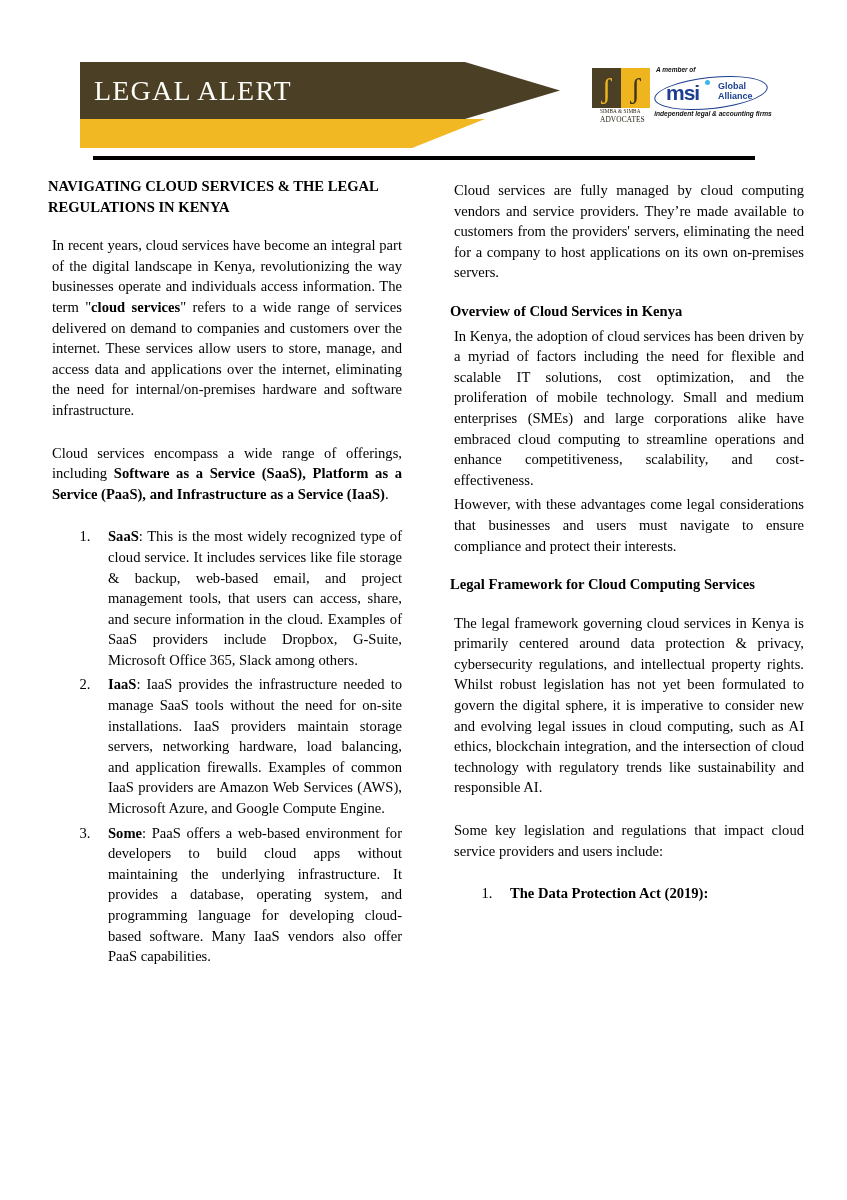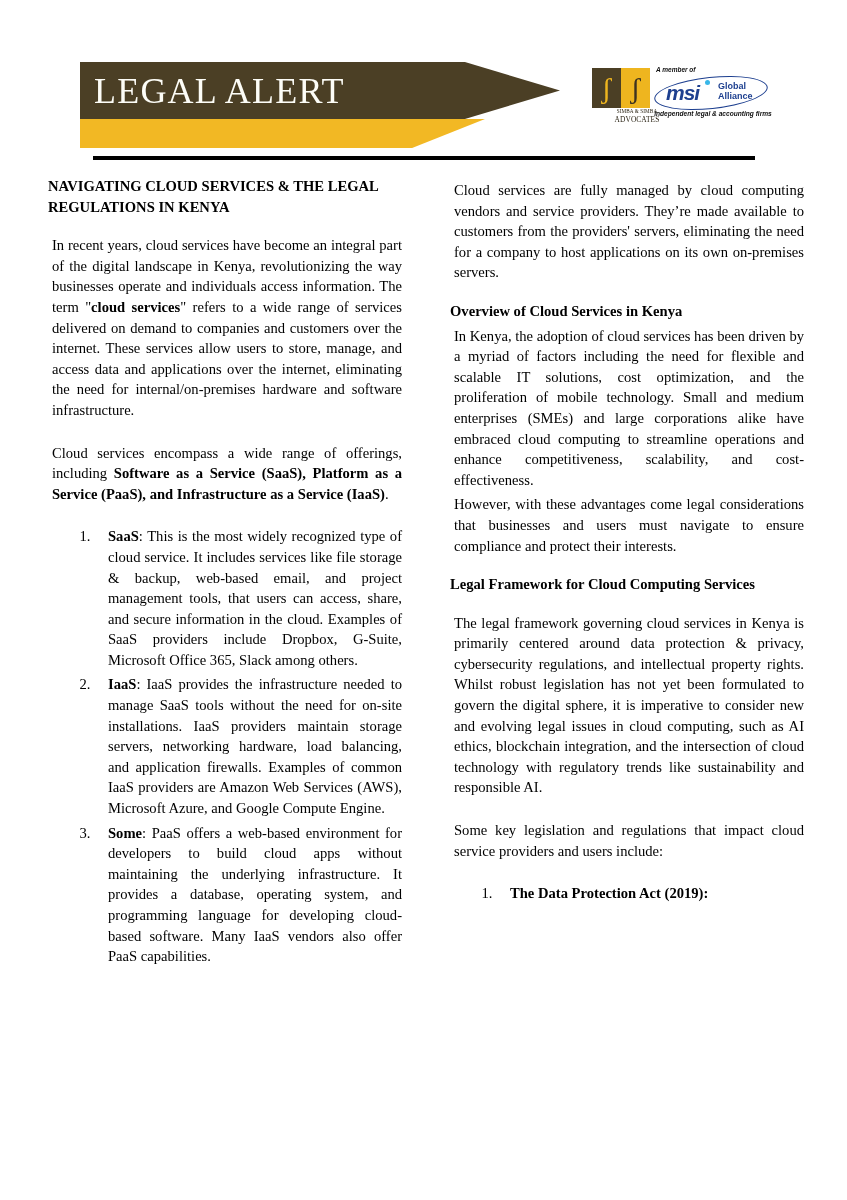--- a/index.html
+++ b/index.html
@@ -36,21 +36,21 @@
   }
   .hdr-title {
     position: absolute;
     left: 94px;
     top: 62px;
     width: 430px;
     height: 57px;
     display: flex;
     align-items: center;
     font-family: "Liberation Serif", "DejaVu Serif", serif;
-    font-size: 36px;
+    font-size: 28px;
     letter-spacing: 1.2px;
     color: #fdfdf7;
     white-space: nowrap;
   }
   .hdr-gold {
     position: absolute;
     left: 80px;
     top: 119px;
     width: 405px;
     height: 29px;
@@ -97,22 +97,22 @@
     left: 50%; top: 50%;
     transform: translate(-50%, -50%);
     font-size: 30px;
     line-height: 1;
     font-family: "Liberation Serif", "DejaVu Serif", serif;
   }
   .logo-simba .pane-dark .curl { color: #eeb51f; }
   .logo-simba .pane-gold .curl { color: #3d3320; }
   .logo-simba .ls1, .logo-simba .ls2 {
     position: absolute;
-    left: 16px; width: 58px;
-    text-align: center;
+    left: 8px; width: 58px;
+    text-align: left;
     font-family: "Liberation Serif", "DejaVu Serif", serif;
     color: #2b2415;
     white-space: nowrap;
   }
   .logo-simba .ls1 { top: 40px; font-size: 5.2px; letter-spacing: .1px; }
   .logo-simba .ls2 { top: 47px; font-size: 7.4px; letter-spacing: .1px; }
 
   
   .logo-msi {
     position: absolute;
@@ -137,21 +137,20 @@
     border: 1.3px solid #1d3f8f;
     border-radius: 50%;
     transform: rotate(-6deg);
   }
   .logo-msi .msi-word {
     position: absolute;
     left: 12px; top: 15px;
     font-family: "Liberation Sans", sans-serif;
     font-size: 21px;
     font-weight: bold;
-    font-style: italic;
     color: #1d3f8f;
     letter-spacing: -1px;
   }
   .logo-msi .msi-dot {
     position: absolute;
     left: 51px; top: 14px;
     width: 5px; height: 5px;
     border-radius: 50%;
     background: #38b7e8;
   }

